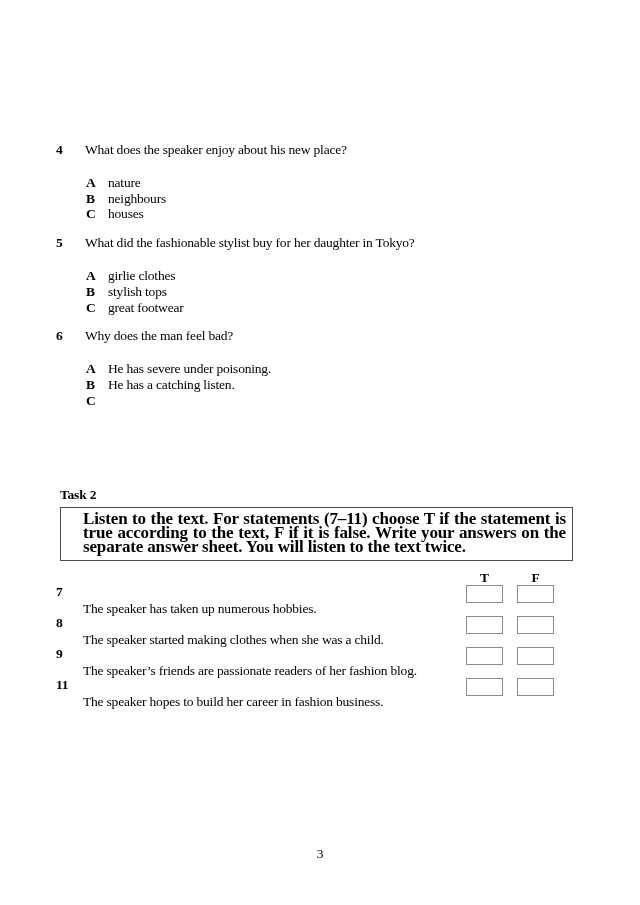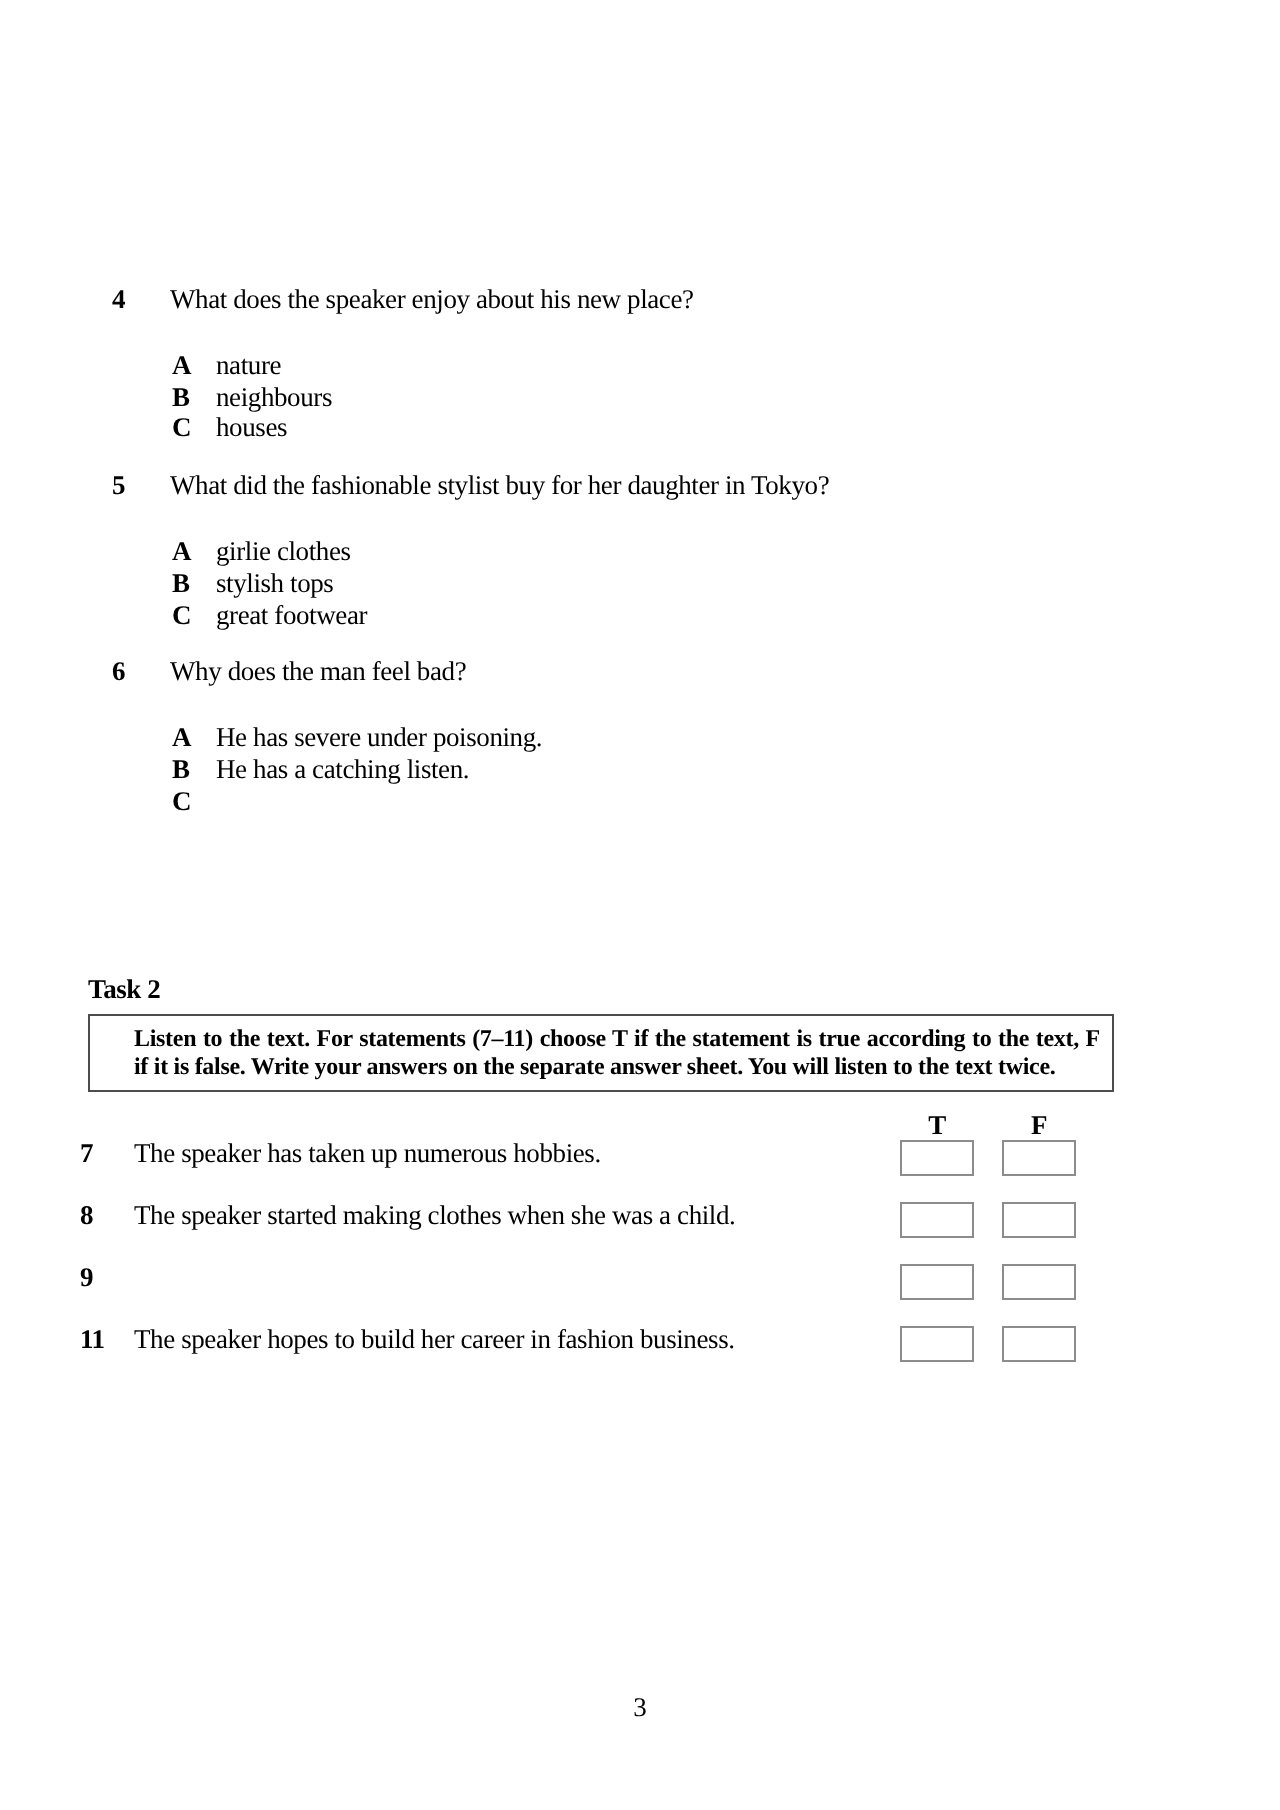--- a/index.html
+++ b/index.html
@@ -29,50 +29,50 @@
   .q-stem { white-space: nowrap; text-align: right; }
   .options { margin: 17px 0 0 30px; }
   .option { display: flex; line-height: 15.7px; }
   .opt-letter { font-weight: 700; flex: 0 0 22px; width: 22px; }
   .opt-text { white-space: nowrap; }
 
   
   .task2 {
     position: absolute;
     top: 487px;
-    left: 44px;
+    left: 60px;
     width: 513px;
     font-size: 13.5px;
     letter-spacing: -0.2px;
   }
   .task2-heading { font-weight: 700; line-height: 16px; }
   .instruction-box {
     box-sizing: border-box;
     border: 1px solid #4d4d4d;
     margin-top: 4px;
     padding: 4px 6px 5px 22px;
     font-weight: 700;
-    font-size: 12px;
+    font-size: 17px;
     line-height: 14.2px;
     letter-spacing: -0.15px;
     text-align: justify;
   }
   .instruction-box p { margin: 0; }
 
   .tf-table { position: relative; margin-top: 9px; margin-left: -4px; width: 517px; }
   .tf-header { position: relative; height: 16px; line-height: 16px; font-weight: 700; }
   .tf-col { position: absolute; width: 37px; text-align: center; top: 0; }
   .tf-col.t { left: 410px; }
   .tf-col.f { left: 461px; }
 
   .tf-row { position: relative; display: flex; height: 18px; line-height: 16px; }
   .tf-row.first { margin-top: -2px; }
   .tf-row + .tf-row { margin-top: 13px; }
   .stmt-num { font-weight: 700; flex: 0 0 27px; width: 27px; }
-  .stmt { white-space: nowrap; }
+  .stmt { white-space: nowrap; margin-top: 17px; }
   .tf-box {
     position: absolute;
     top: 1px;
     width: 35px;
     height: 16px;
     border: 1px solid #8c8c8c;
     background: #ffffff;
     cursor: pointer;
   }
   .tf-box.t { left: 410px; }
@@ -182,20 +182,21 @@
 
       <div class="tf-row">
         <span class="stmt-num">8</span>
         <span class="stmt">The speaker started making clothes when she was a child.</span>
         <span class="tf-box t"></span>
         <span class="tf-box f"></span>
       </div>
 
       <div class="tf-row">
         <span class="stmt-num">9</span>
+        <span class="stmt">The speaker’s friends are passionate readers of her fashion blog.</span>
         <span class="tf-box t"></span>
         <span class="tf-box f"></span>
       </div>
 
 
       <div class="tf-row">
         <span class="stmt-num">11</span>
         <span class="stmt">The speaker hopes to build her career in fashion business.</span>
         <span class="tf-box t"></span>
         <span class="tf-box f"></span>

